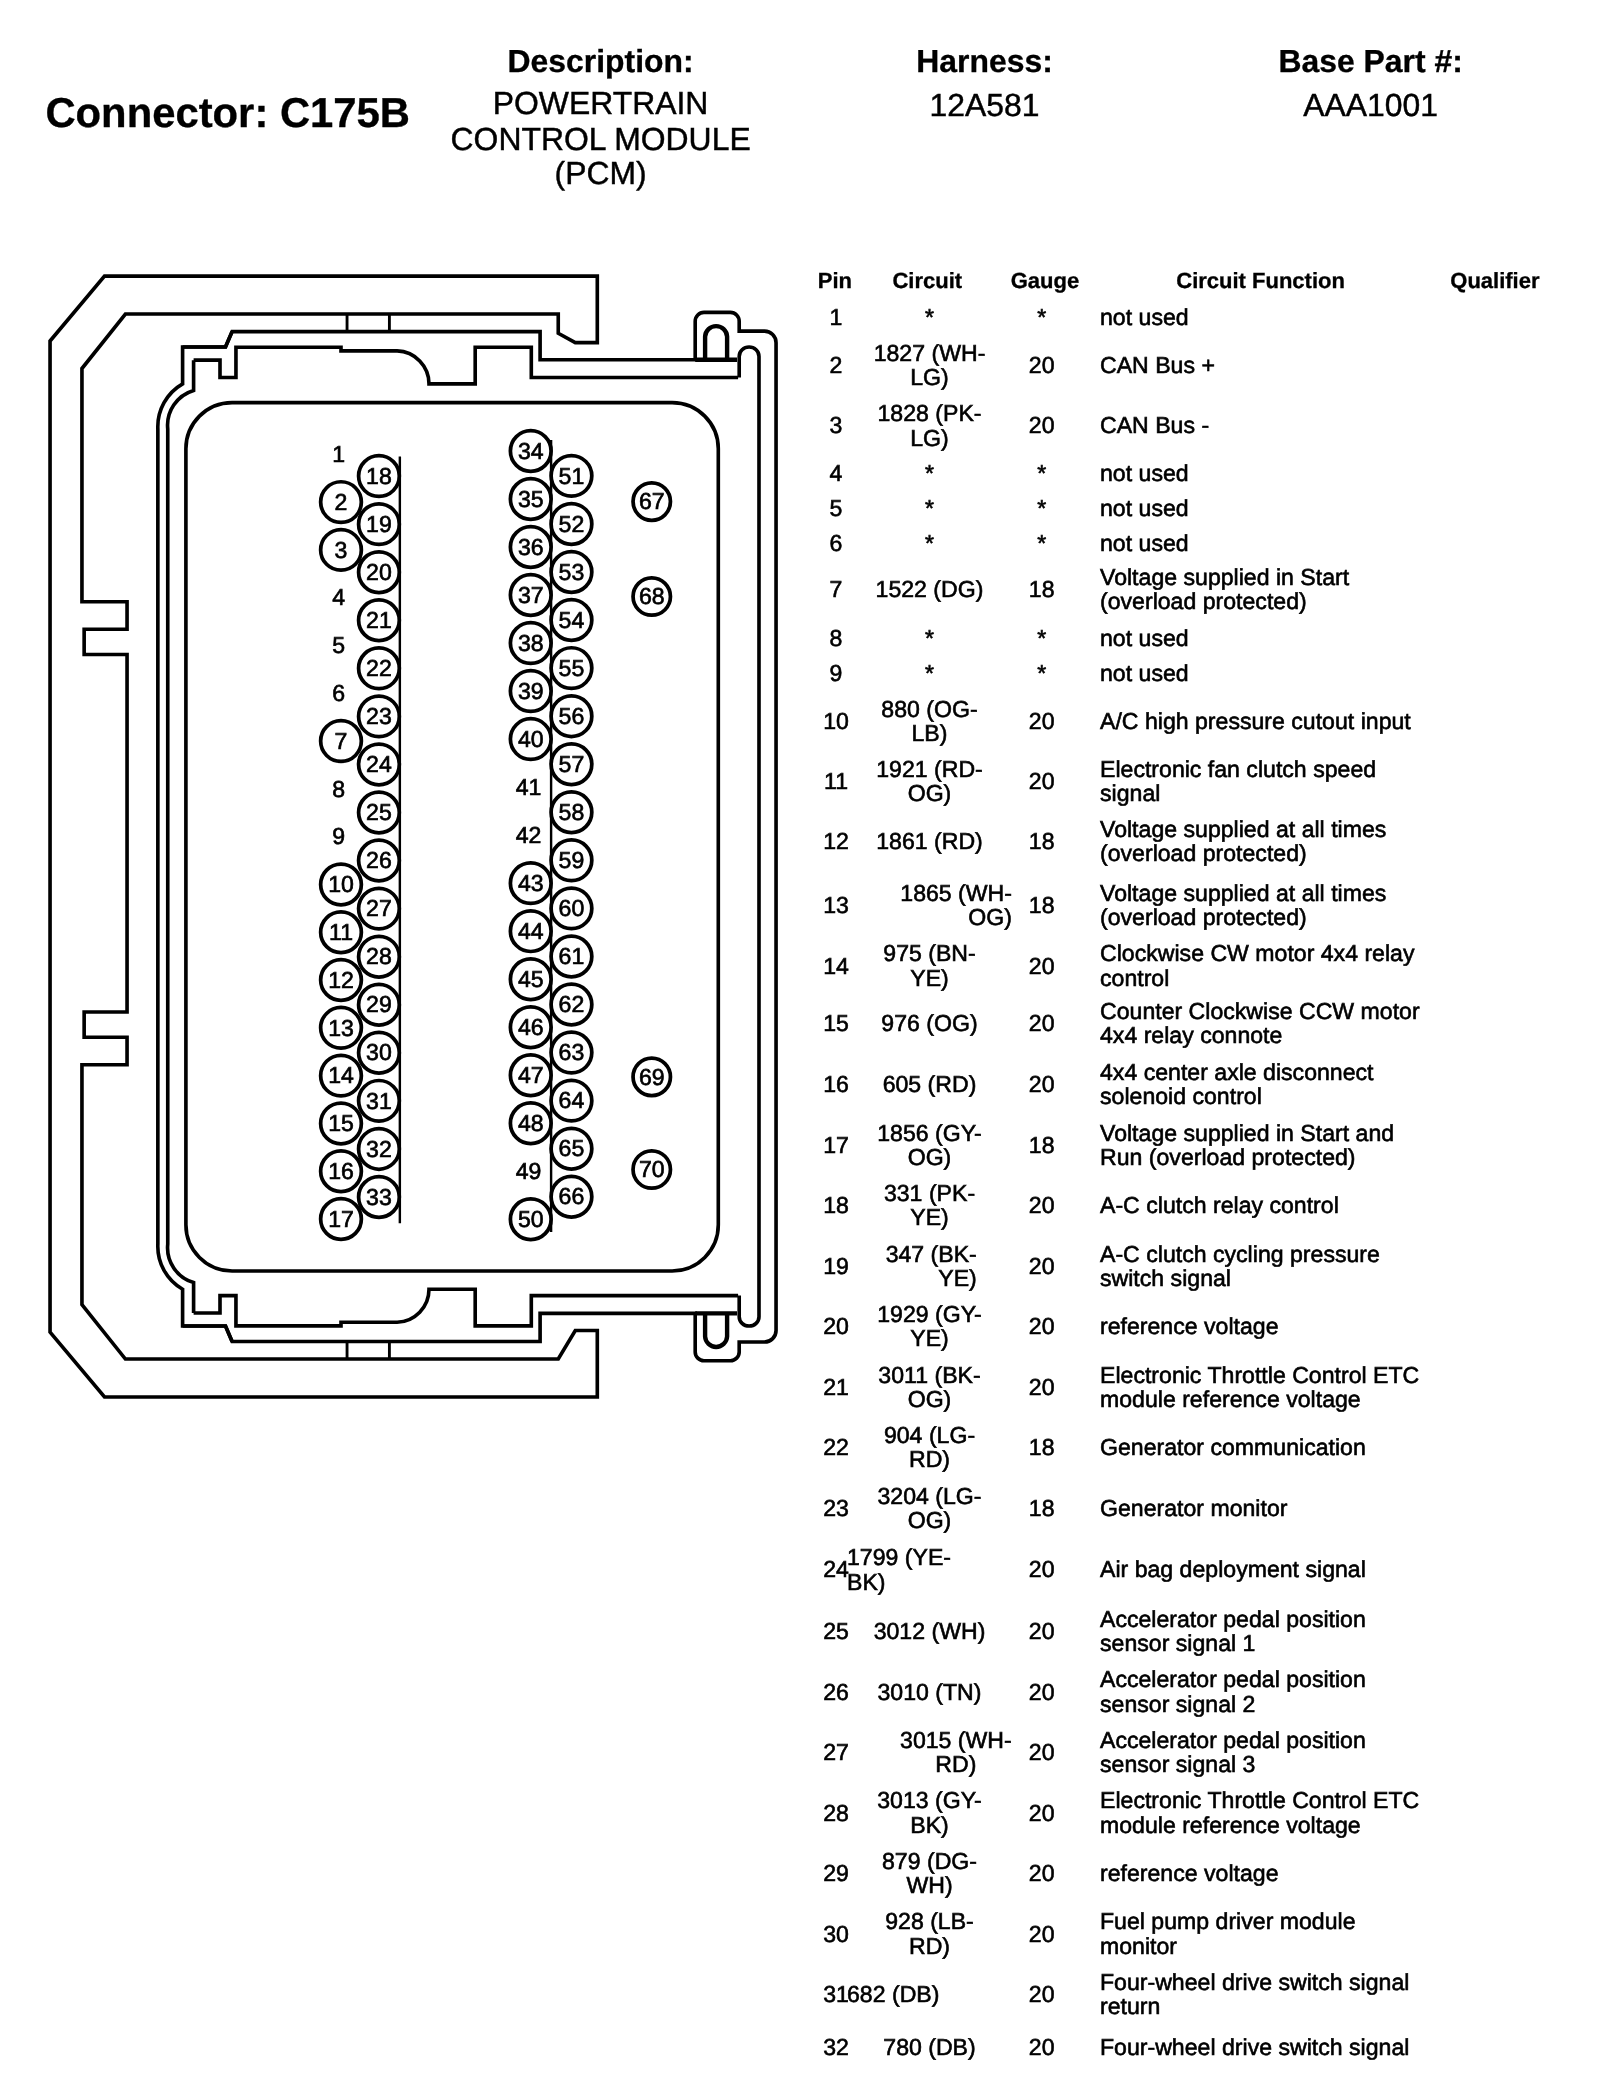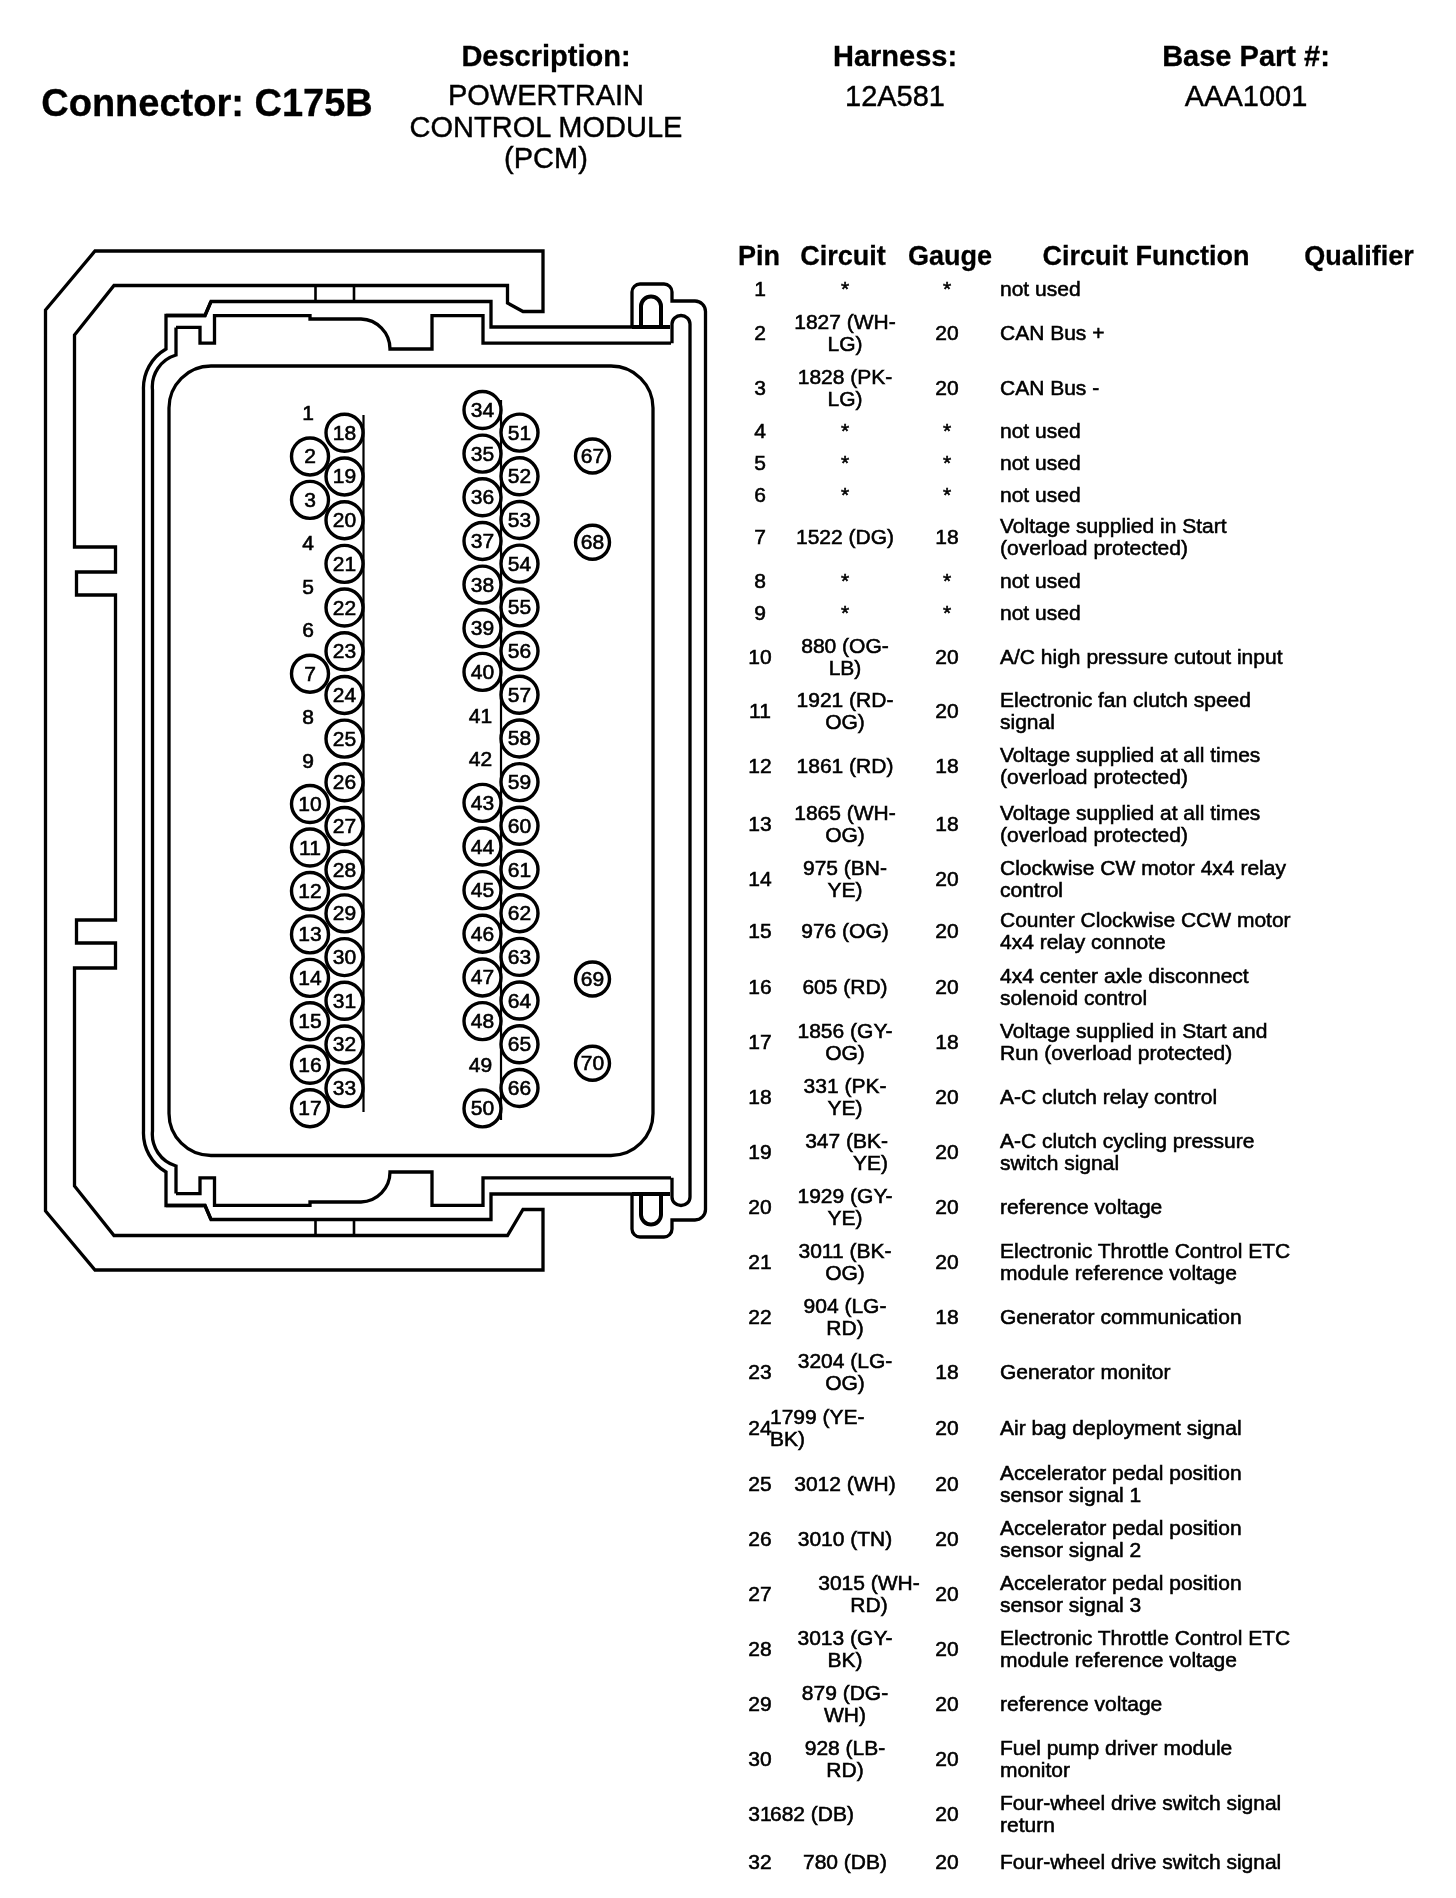--- a/index.html
+++ b/index.html
@@ -1,21 +1,21 @@
 <!DOCTYPE html>
 <html><head>
 <meta charset="utf-8">
 <style>
 html,body{margin:0;padding:0;background:#fff;}
 #page{position:relative;width:1456px;height:1898px;background:#fff;overflow:hidden;
   font-family:"Liberation Sans", sans-serif;color:#000;}
 .c{position:absolute;font-size:21px;line-height:22px;white-space:nowrap;-webkit-text-stroke:0.55px #000;}
 .hb{position:absolute;font-weight:bold;font-size:29px;line-height:32px;white-space:nowrap;-webkit-text-stroke:0.3px #000;}
 .hn{position:absolute;font-size:29px;line-height:31.5px;white-space:nowrap;-webkit-text-stroke:0.4px #000;}
-.th{position:absolute;font-weight:bold;font-size:27px;line-height:30px;white-space:nowrap;-webkit-text-stroke:0.3px #000;}
+.th{position:absolute;font-weight:bold;font-size:20px;line-height:30px;white-space:nowrap;-webkit-text-stroke:0.3px #000;}
 .ctr{transform:translateX(-50%);text-align:center;}
 </style>
 </head>
 <body>
 <div id="page">
 
 <div class="hb ctr" style="left:207px;top:87px;font-size:38px;">Connector: C175B</div>
 
 <div class="hb ctr" style="left:546px;top:40px;">Description:</div>
 
@@ -93,21 +93,21 @@
 <div class="c " style="left:770px;top:689px;width:150px;text-align:center">1921 (RD-<br>OG)</div>
 <div class="c " style="left:905px;top:700px;width:84px;text-align:center">20</div>
 <div class="c " style="left:1000px;top:689px;width:340px;text-align:left">Electronic fan clutch speed<br>signal</div>
 
 <div class="c " style="left:718px;top:755px;width:84px;text-align:center">12</div>
 <div class="c " style="left:770px;top:755px;width:150px;text-align:center">1861 (RD)</div>
 <div class="c " style="left:905px;top:755px;width:84px;text-align:center">18</div>
 <div class="c " style="left:1000px;top:744px;width:340px;text-align:left">Voltage supplied at all times<br>(overload protected)</div>
 
 <div class="c " style="left:718px;top:813px;width:84px;text-align:center">13</div>
-<div class="c " style="left:770px;top:802px;width:150px;text-align:center">1865 (WH-<br>OG)</div>
+<div class="c " style="left:770px;top:802px;width:150px;text-align:right">1865 (WH-<br>OG)</div>
 <div class="c " style="left:905px;top:813px;width:84px;text-align:center">18</div>
 <div class="c " style="left:1000px;top:802px;width:340px;text-align:left">Voltage supplied at all times<br>(overload protected)</div>
 
 <div class="c " style="left:718px;top:868px;width:84px;text-align:center">14</div>
 <div class="c " style="left:770px;top:857px;width:150px;text-align:center">975 (BN-<br>YE)</div>
 <div class="c " style="left:905px;top:868px;width:84px;text-align:center">20</div>
 <div class="c " style="left:1000px;top:857px;width:340px;text-align:left">Clockwise CW motor 4x4 relay<br>control</div>
 
 <div class="c " style="left:718px;top:920px;width:84px;text-align:center">15</div>
 <div class="c " style="left:770px;top:920px;width:150px;text-align:center">976 (OG)</div>

